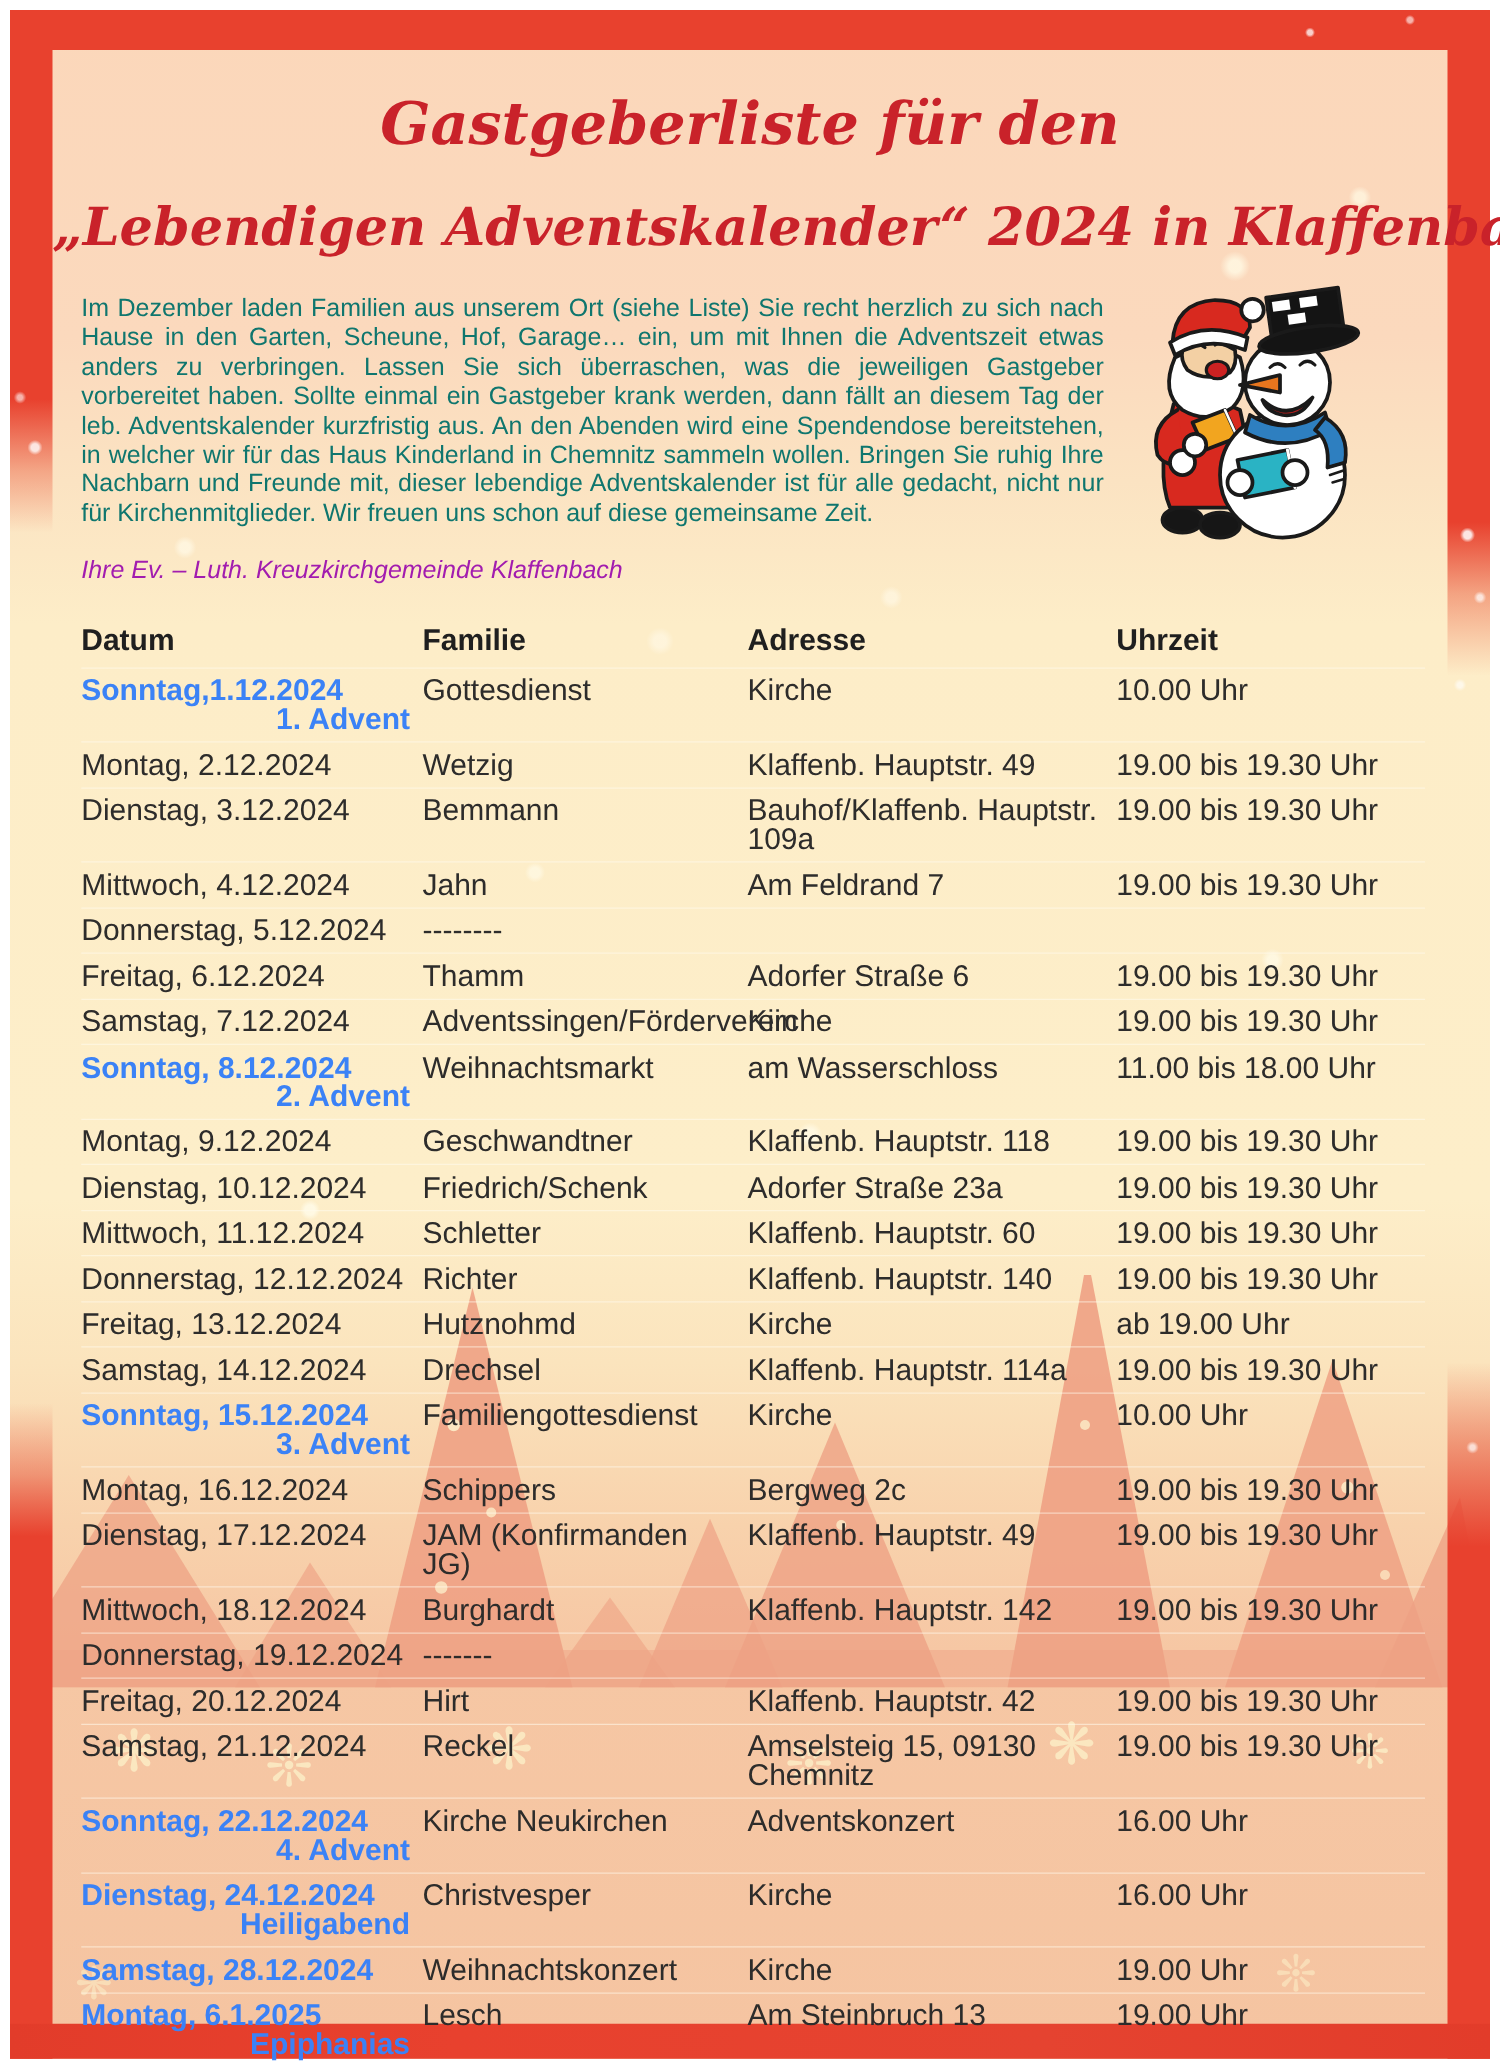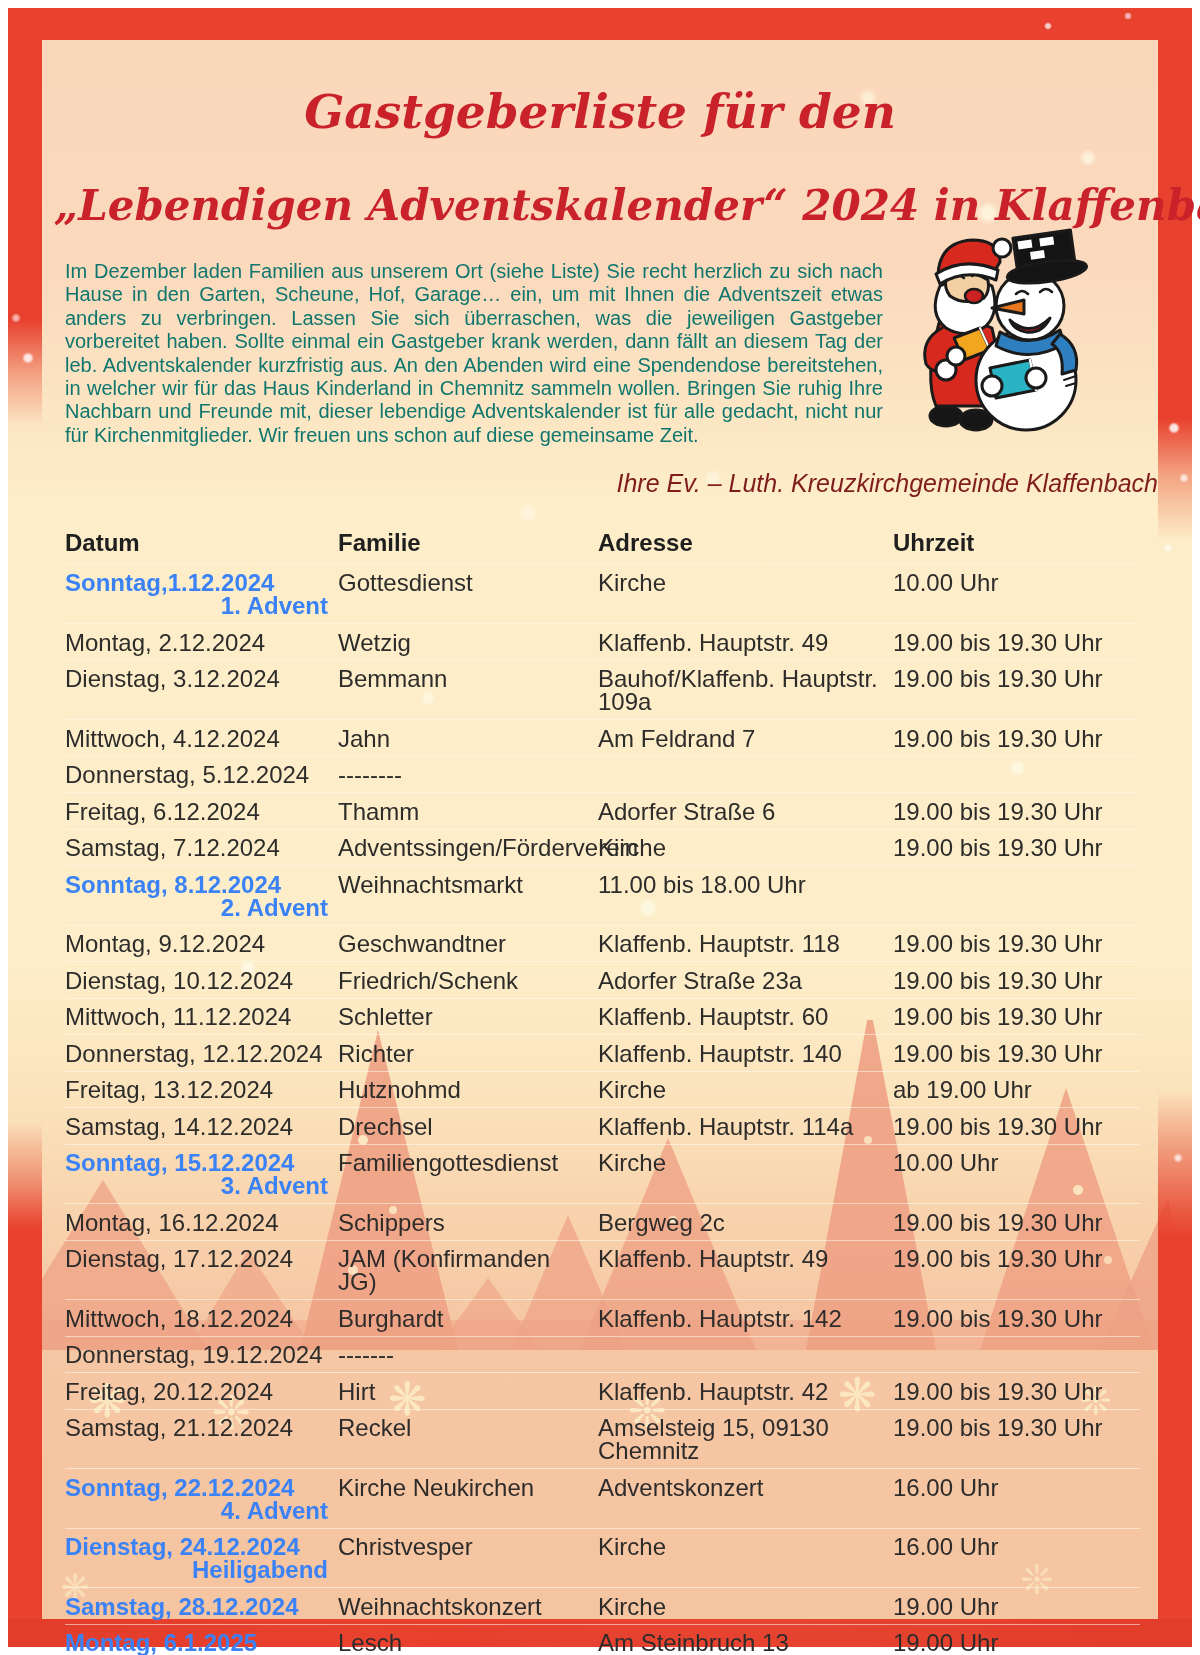--- a/index.html
+++ b/index.html
@@ -75,31 +75,31 @@
         rgba(235,92,62,.5) 28.5%,
         rgba(240,140,100,0) 32.5%,
         rgba(240,140,100,0) 66%,
         rgba(230,80,55,.5) 70%,
         #e8412e 75%, #e8412e 100%);}
   
   .doc{position:absolute;left:42px;top:40px;width:1116px;z-index:4;color:#2d2c2b;}
   .title-1,.title-2{
     text-align:center;color:#c9222a;
     font-family:"DejaVu Serif", serif;font-style:italic;font-weight:bold;
-    margin:12px;white-space:nowrap;
+    margin:0;white-space:nowrap;
   }
   .title-1{font-size:47px;padding-top:32px;}
   .title-2{font-size:42px;padding-top:30px;}
   .intro{
     margin:30px 0 0 23px;width:818px;
     font-size:20px;line-height:23.4px;text-align:justify;
     color:#0f766e;
   }
   .signature{
-    margin:22px 0 0 23px;font-size:25px;font-style:italic;color:#7f1d1d;text-align:right;
+    margin:22px 0 0 23px;font-size:20px;font-style:italic;color:#a21caf;
   }
   
   .schedule{margin:26px 0 0 23px;width:1075px;}
   .srow{
     display:grid;grid-template-columns:273px 260px 295px 1fr;
     border-top:1px solid rgba(255,252,238,.55);
     padding:6.5px 0 6px 0;
     font-size:24px;line-height:23px;
   }
   .srow.header{border-top:none;font-weight:bold;padding-bottom:10px;color:#1f1f1f;}
@@ -199,20 +199,21 @@
           </div>
           <div class="srow">
             <div class="cell cell-date"><span>Samstag, 7.12.2024</span></div>
             <div class="cell">Adventssingen/Förderverein</div>
             <div class="cell">Kirche</div>
             <div class="cell">19.00 bis 19.30 Uhr</div>
           </div>
           <div class="srow bold-date">
             <div class="cell cell-date"><span>Sonntag, 8.12.2024</span><span class="date2">2. Advent</span></div>
             <div class="cell">Weihnachtsmarkt</div>
+            <div class="cell">am Wasserschloss</div>
             <div class="cell">11.00 bis 18.00 Uhr</div>
           </div>
           <div class="srow">
             <div class="cell cell-date"><span>Montag, 9.12.2024</span></div>
             <div class="cell">Geschwandtner</div>
             <div class="cell">Klaffenb. Hauptstr. 118</div>
             <div class="cell">19.00 bis 19.30 Uhr</div>
           </div>
           <div class="srow">
             <div class="cell cell-date"><span>Dienstag, 10.12.2024</span></div>

